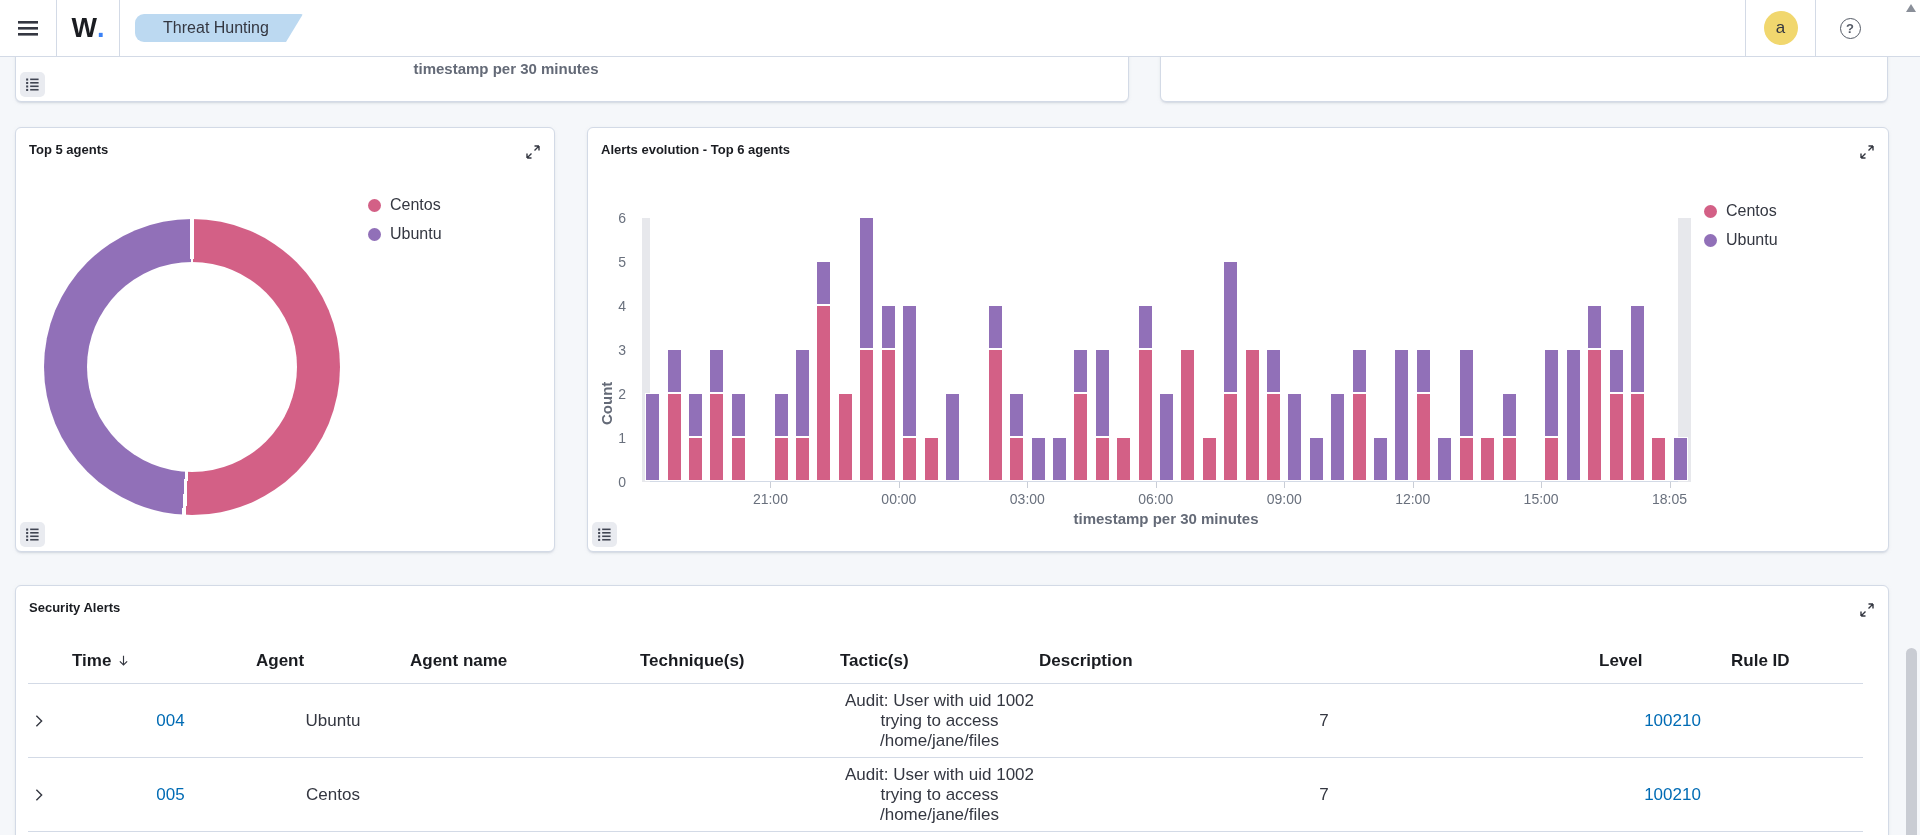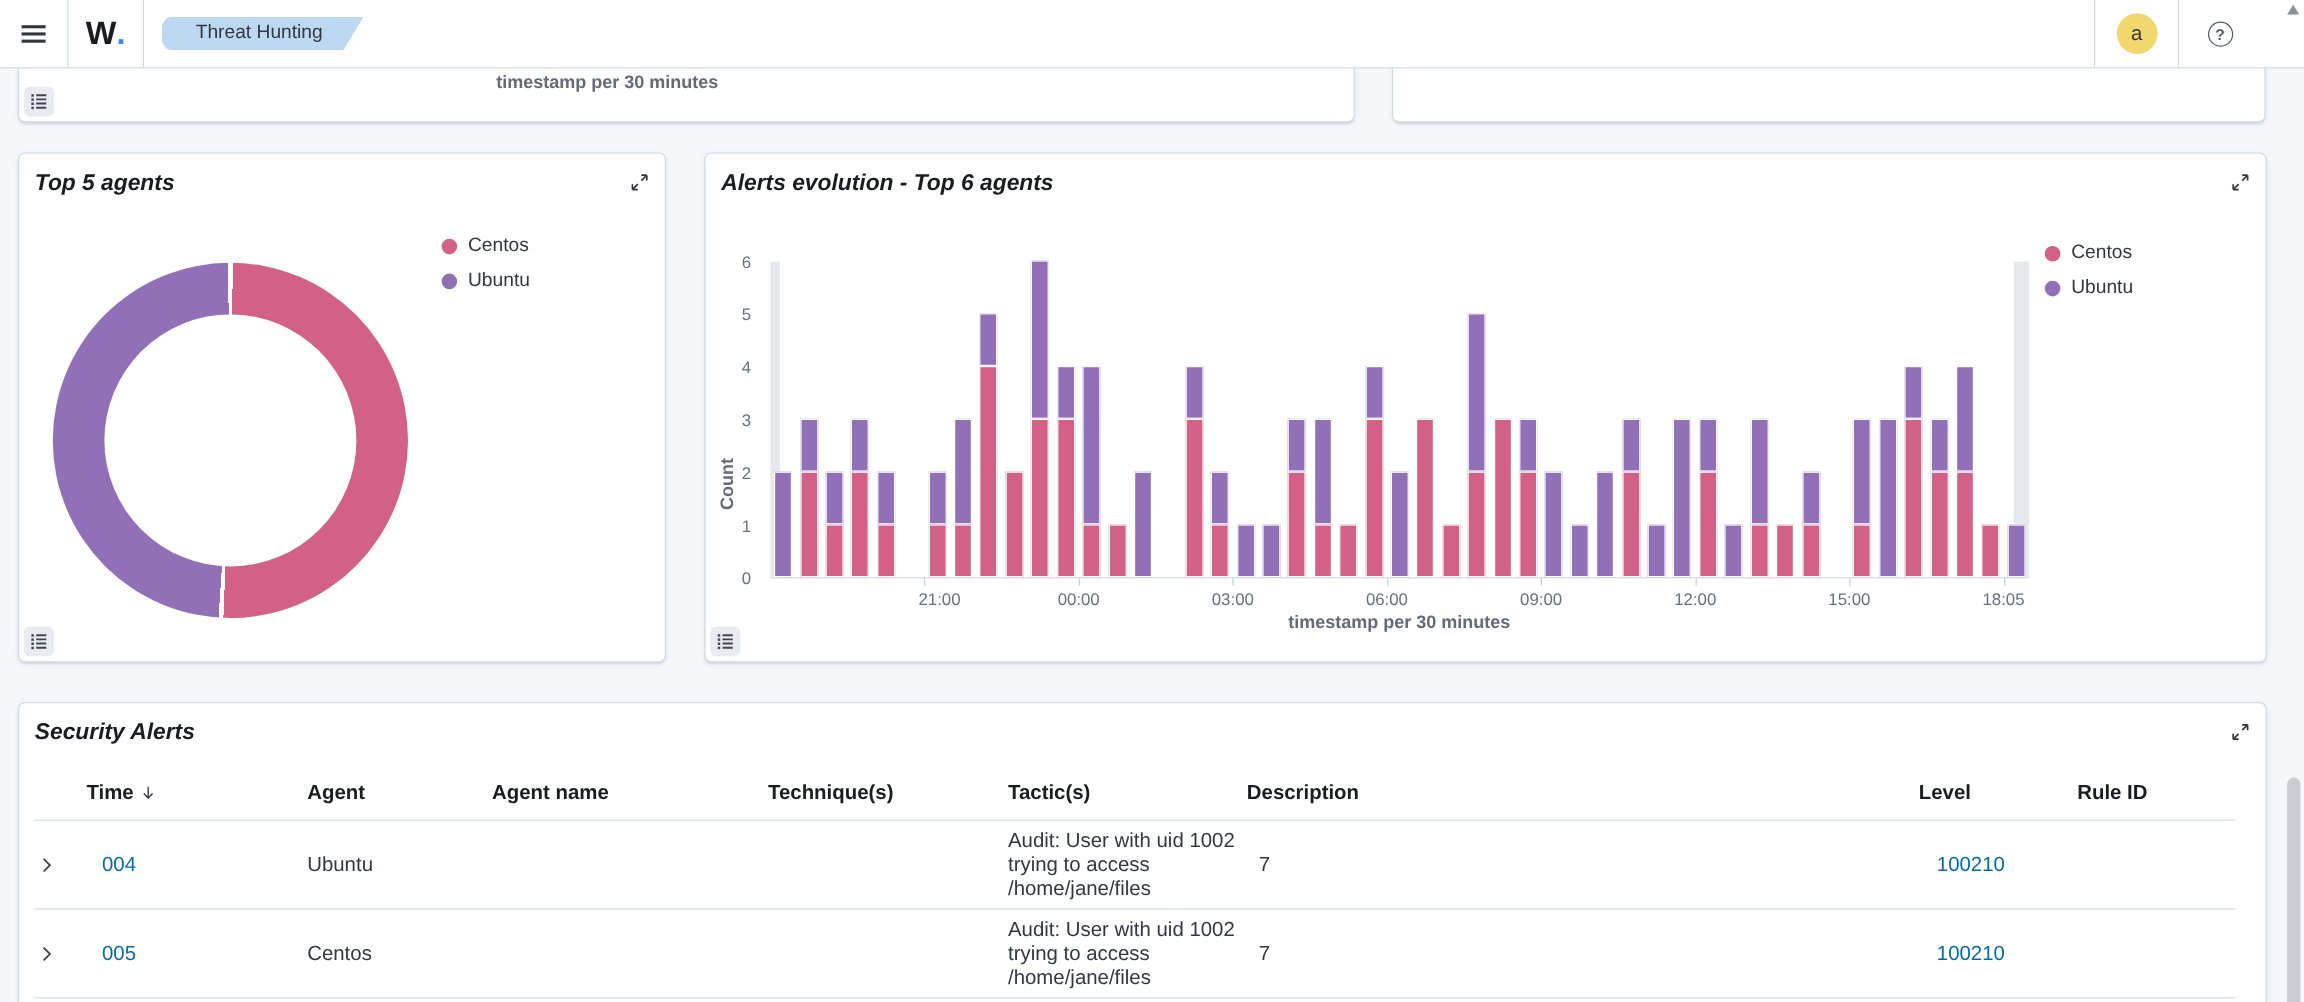--- a/index.html
+++ b/index.html
@@ -39,21 +39,21 @@
     display:flex; align-items:center; justify-content:center;
     font-size:13px; font-weight:bold; color:#555b66; cursor:pointer;
   }
   .nav-pad-right { width:36px; }
 
   
   .card {
     position:absolute; background:#fff; border:1px solid #d3dae6; border-radius:6px;
     box-shadow:0 2px 2px -1px rgba(152,162,179,.3), 0 1px 5px -2px rgba(152,162,179,.3);
   }
-  .card-title { position:absolute; left:13px; top:14px; font-size:19px; font-weight:bold; color:#1a1c21;font-style:italic; }
+  .card-title { position:absolute; left:13px; top:14px; font-size:13px; font-weight:bold; color:#1a1c21; }
   .expand-btn { position:absolute; right:11px; top:15px; width:18px; height:18px; background:none; border:none; cursor:pointer; padding:0; }
   .legend-btn {
     position:absolute; left:4px; bottom:4px; width:25px; height:25px;
     background:#e9ebf0; border:none; border-radius:5px; cursor:pointer;
     display:flex; align-items:center; justify-content:center;
   }
   
   #card-top-left  { left:15px;  top:30px; width:1114px; height:72px; z-index:1; }
   #card-top-right { left:1160px; top:30px; width:728px;  height:72px; z-index:1; }
   #card-top-left .partial-axis-title {
@@ -89,21 +89,21 @@
   .xaxis-title { position:absolute; left:428px; top:382px; width:300px; text-align:center; font-size:15px; font-weight:bold; color:#646a77; }
   .yaxis-title {
     position:absolute; left:10px; top:147px; height:150px; display:flex; align-items:center;
     writing-mode:vertical-rl; transform:rotate(180deg);
     font-size:15px; font-weight:bold; color:#646a77;
   }
   #bar-legend { left:1116px; top:74px; }
 
   
   #card-alerts { left:15px; top:585px; width:1874px; height:260px; }
-  .tbl { position:absolute; left:12px; top:52px; width:1835px; }
+  .tbl { position:absolute; left:12px; top:52px; width:1835px;text-align:center; }
   .tbl-row {
     display:grid;
     grid-template-columns:44px 184px 154px 230px 200px 199px 560px 132px 120px;
     align-items:center; border-bottom:1px solid #d3dae6;
   }
   .tbl-head { height:46px; }
   .tbl-head .hcell { font-size:17px; font-weight:bold; color:#1a1c21; display:flex; align-items:center; gap:6px; cursor:pointer; }
   .tbl-data { height:74px; font-size:17px; color:#343741; }
   .cell-time { line-height:25px; padding-right:26px; }
   .cell-agent a, .cell-rule a { color:#006bb4; text-decoration:none; cursor:pointer; }
@@ -309,21 +309,21 @@
       <div class="bar-seg" style="left: 945.163px; bottom: 132px; height: 44px; background: rgb(145, 112, 184);"></div>
       <div class="bar-seg" style="left: 966.571px; bottom: 0px; height: 88px; background: rgb(211, 96, 134);"></div>
       <div class="bar-seg" style="left: 966.571px; bottom: 88px; height: 44px; background: rgb(145, 112, 184);"></div>
       <div class="bar-seg" style="left: 987.98px; bottom: 0px; height: 88px; background: rgb(211, 96, 134);"></div>
       <div class="bar-seg" style="left: 987.98px; bottom: 88px; height: 88px; background: rgb(145, 112, 184);"></div>
       <div class="bar-seg" style="left: 1009.39px; bottom: 0px; height: 44px; background: rgb(211, 96, 134);"></div>
       <div class="bar-seg" style="left: 1030.8px; bottom: 0px; height: 44px; background: rgb(145, 112, 184);"></div>
     </div>
   <div id="bar-xaxis">
       <div class="xtick-mark" style="left: 128.449px;"></div>
-      <div class="xtick-label" style="left: 98.449px; text-align: right;">21:00</div>
+      <div class="xtick-label" style="left: 98.449px;">21:00</div>
       <div class="xtick-mark" style="left: 256.898px;"></div>
       <div class="xtick-label" style="left: 226.898px;">00:00</div>
       <div class="xtick-mark" style="left: 385.347px;"></div>
       <div class="xtick-label" style="left: 355.347px;">03:00</div>
       <div class="xtick-mark" style="left: 513.796px;"></div>
       <div class="xtick-label" style="left: 483.796px;">06:00</div>
       <div class="xtick-mark" style="left: 642.245px;"></div>
       <div class="xtick-label" style="left: 612.245px;">09:00</div>
       <div class="xtick-mark" style="left: 770.694px;"></div>
       <div class="xtick-label" style="left: 740.694px;">12:00</div>

